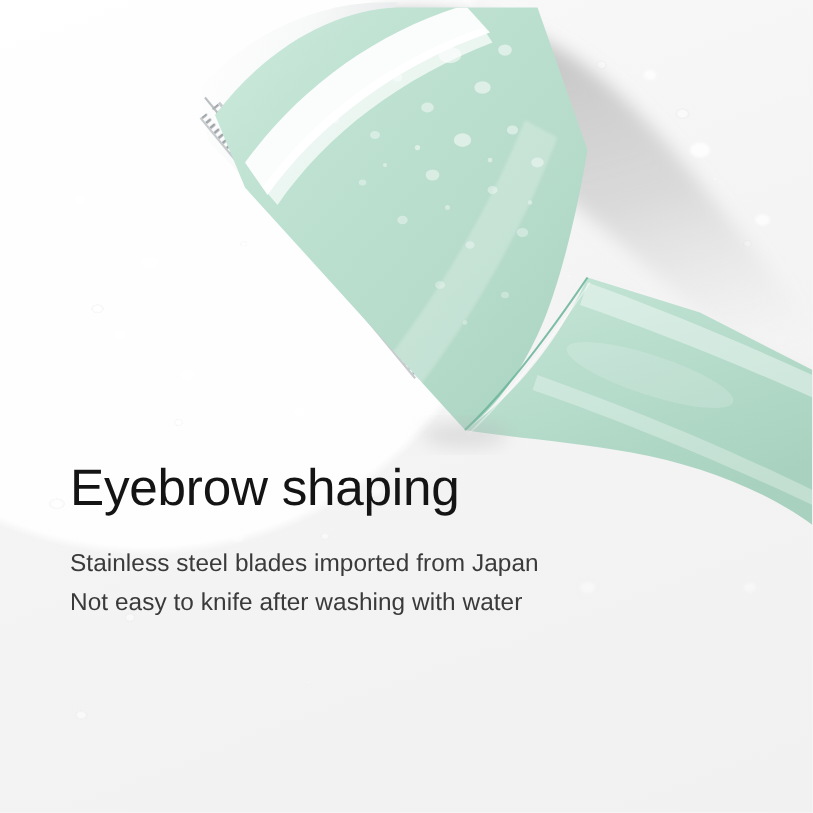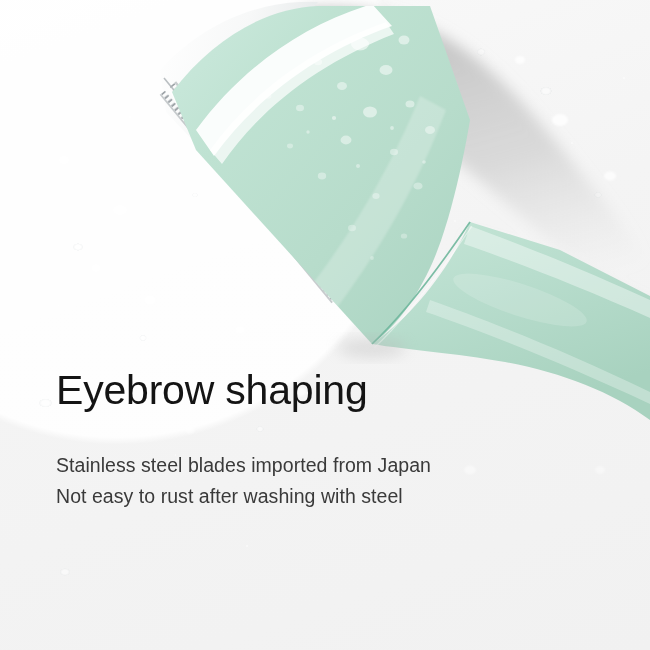--- a/index.html
+++ b/index.html
@@ -54,21 +54,21 @@
   
   .copy{position:absolute;left:56px;top:366px;width:560px;}
   .headline{
     color:#141414;
     font-size:41px;
     line-height:48px;
     font-weight:400;
     letter-spacing:-.2px;
     white-space:nowrap;
   }
-  .sub{margin-top:36px;}
+  .sub{margin-top:22px;}
   .sub-line{
     color:#3a3a3a;
     font-size:19.5px;
     line-height:31px;
     font-weight:400;
     letter-spacing:.05px;
     white-space:nowrap;
   }
 </style>
 </head>
@@ -210,17 +210,17 @@
         <ellipse cx="470" cy="470" rx="6" ry="4.4" fill="#ffffff" opacity=".45"></ellipse>
         <ellipse cx="600" cy="470" rx="5" ry="4" fill="#ffffff" opacity=".4"></ellipse>
       </g>
     </svg>
   </div>
 
   <div class="copy">
     <div class="headline">Eyebrow shaping</div>
     <div class="sub">
       <div class="sub-line">Stainless steel blades imported from Japan</div>
-      <div class="sub-line">Not easy to rust after washing with steel</div>
+      <div class="sub-line">Not easy to knife after washing with water</div>
     </div>
   </div>
 
 </div>
 
 </body></html>

